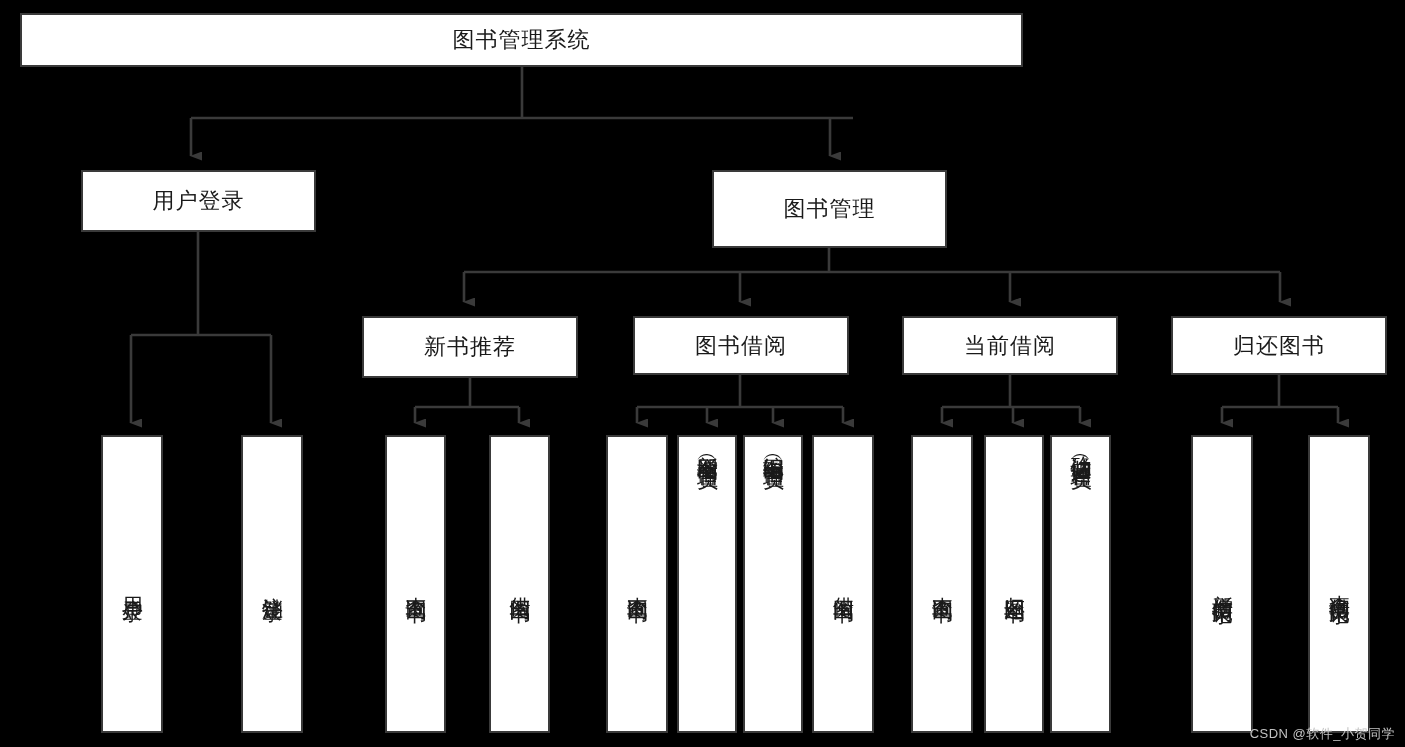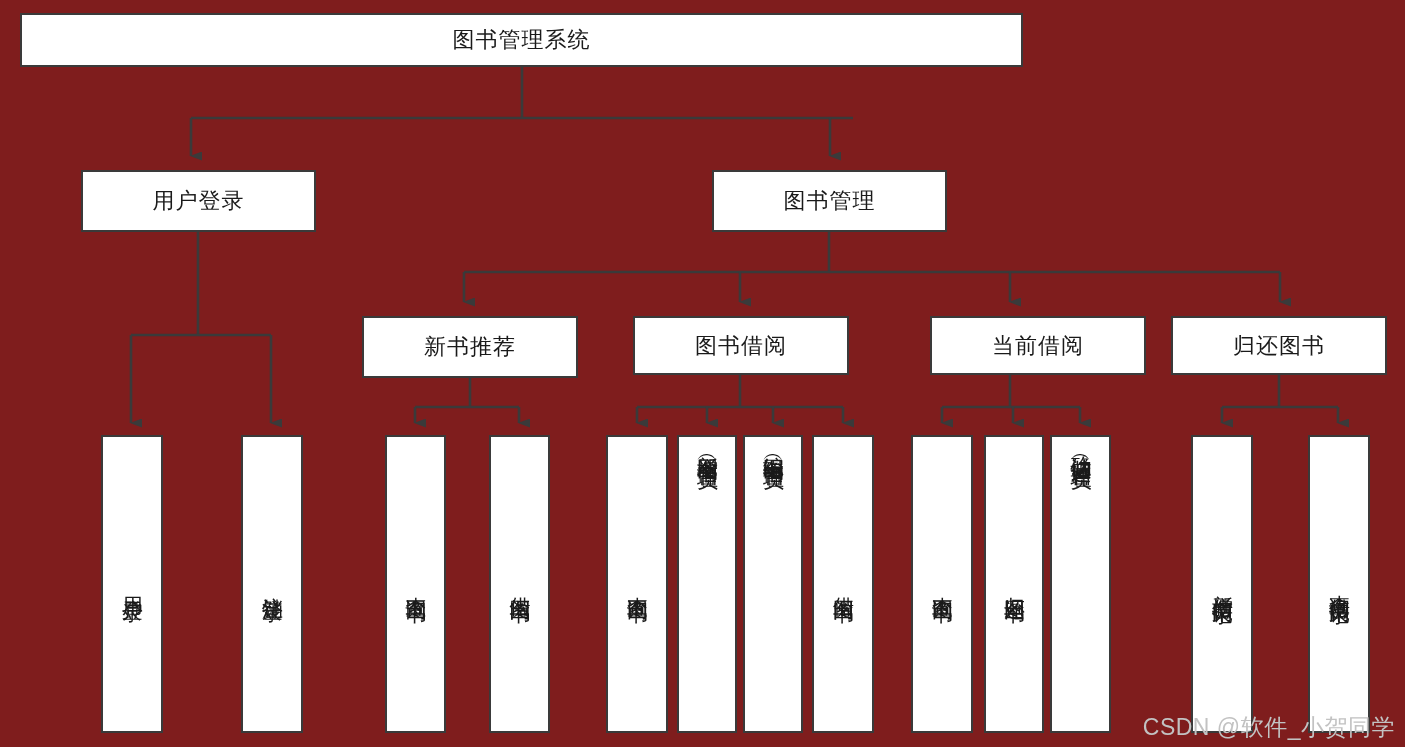--- a/index.html
+++ b/index.html
@@ -4,21 +4,21 @@
 <style>
   html,body{margin:0;padding:0;background:#ffffff;}
   body{
     font-family:"Liberation Sans","DejaVu Sans",sans-serif;
     -webkit-font-smoothing:antialiased;
   }
   #stage{
     position:relative;
     width:1405px;
     height:747px;
-    background:#7f1d1d;
+    background:#000000;
     overflow:hidden;
   }
   svg#wires{
     position:absolute;
     left:0;top:0;
     width:1405px;height:747px;
     pointer-events:none;
   }
   .node{
     position:absolute;
@@ -49,21 +49,21 @@
     justify-content:flex-start;
     padding-top:2px;
   }
   .label{
     display:block;
   }
   .watermark{
     position:absolute;
     right:10px;
     bottom:4px;
-    font-size:23px;
+    font-size:13px;
     color:#c2c2c2;
     letter-spacing:0.5px;
     white-space:nowrap;
     user-select:none;
   }
 </style>
 </head>
 <body>
 
 <div id="stage">
@@ -118,31 +118,31 @@
     </g>
   </svg>
 
   <div class="node h" style="left:20px;top:13px;width:1003px;height:54px;">
     <span class="label">图书管理系统</span>
   </div>
 
   <div class="node h" style="left:81px;top:170px;width:235px;height:62px;">
     <span class="label">用户登录</span>
   </div>
-  <div class="node h" style="left:712px;top:170px;width:235px;height:62px;">
+  <div class="node h" style="left:712px;top:170px;width:235px;height:78px;">
     <span class="label">图书管理</span>
   </div>
 
   <div class="node h" style="left:362px;top:316px;width:216px;height:62px;">
     <span class="label">新书推荐</span>
   </div>
   <div class="node h" style="left:633px;top:316px;width:216px;height:59px;">
     <span class="label">图书借阅</span>
   </div>
-  <div class="node h" style="left:930px;top:316px;width:216px;height:59px;">
+  <div class="node h" style="left:902px;top:316px;width:216px;height:59px;">
     <span class="label">当前借阅</span>
   </div>
   <div class="node h" style="left:1171px;top:316px;width:216px;height:59px;">
     <span class="label">归还图书</span>
   </div>
 
   <div class="node v" style="left:101px;top:435px;width:62px;height:298px;">
     <span class="label">用户登录</span>
   </div>
   <div class="node v" style="left:241px;top:435px;width:62px;height:298px;">

